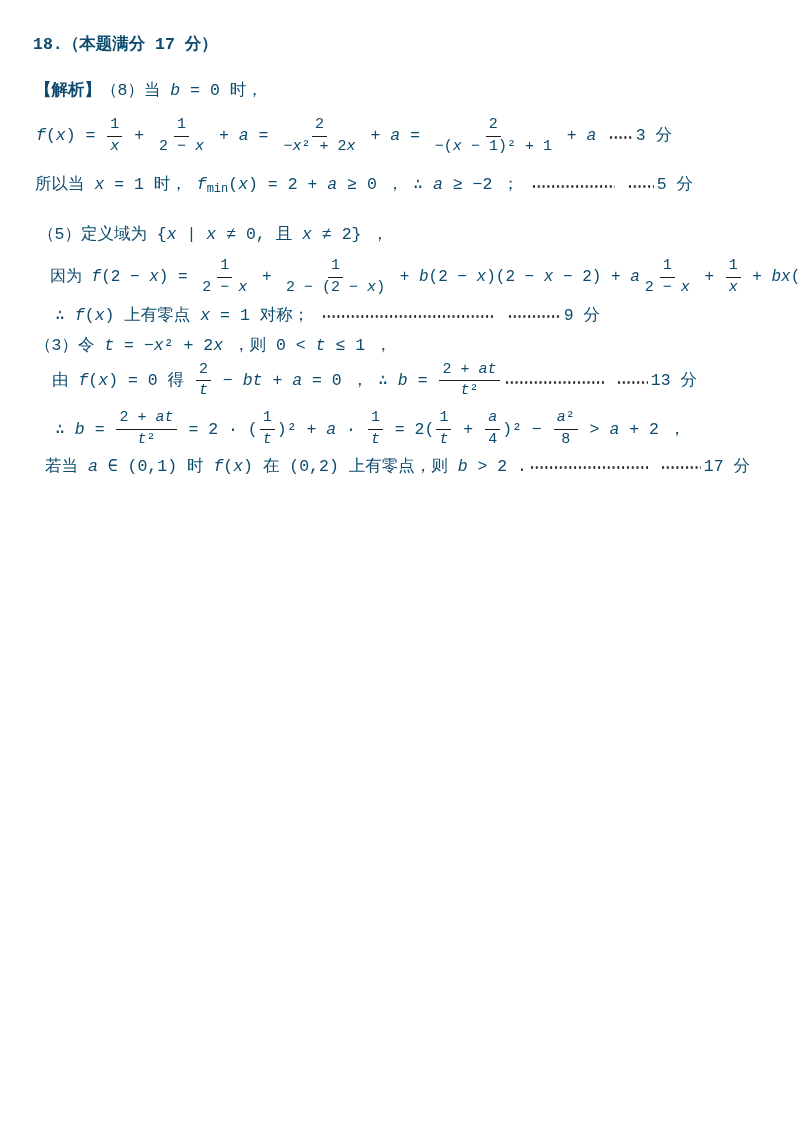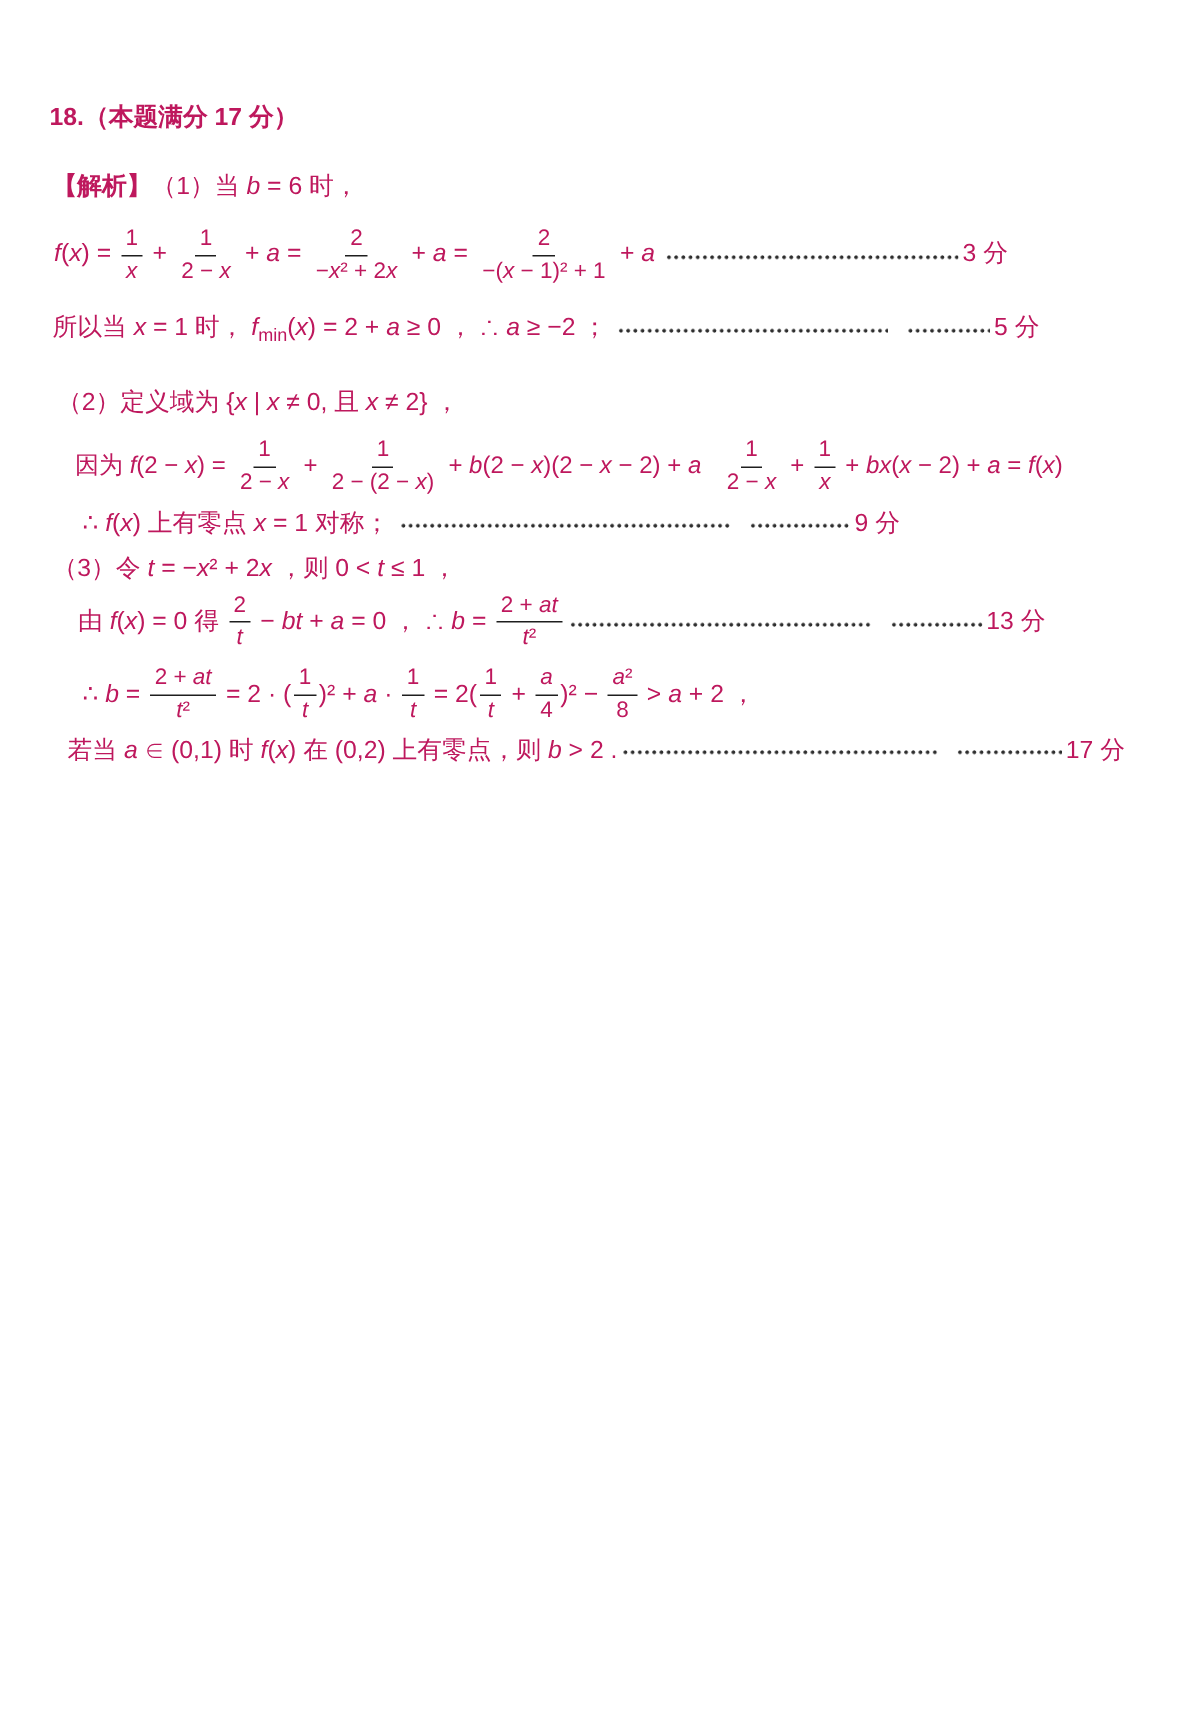--- a/index.html
+++ b/index.html
@@ -1,24 +1,24 @@
 <!DOCTYPE html>
 <html><head>
 <meta charset="utf-8">
 <style>
   html,body { margin:0; padding:0; background:#ffffff; }
   #page {
     position:relative;
     width:800px; height:1145px;
     background:#ffffff;
     box-sizing:border-box;
-    padding:68px 0 0 33px;
+    padding:34px 0 0 33px;
     overflow:hidden;
-    font-family:Liberation Sans, sans-serif;
-    color:#be185d;
+    font-family:Liberation Mono, monospace;
+    color:#0c4a6e;
   }
   .line {
     display:flex;
     align-items:center;
     font-size:16.5px;
     line-height:1.3;
   }
   .line span { white-space:pre; }
   .cn { font-style:normal; }
   .i  { font-style:italic; }
@@ -58,23 +58,23 @@
 </style>
 </head>
 <body>
 
 <div id="page">
   <div class="line" style="margin:0;">
       <span class="b">18.（本题满分 17 分）</span>
     </div>
   <div class="line" style="margin:25px 16px 0 2px;">
       <span class="b">【解析】</span>
-      <span class="cn">（1）当 </span>
-      <span class="i">b</span>
-      <span class="cn"> = 6 时，</span>
+      <span class="cn">（8）当 </span>
+      <span class="i">b</span>
+      <span class="cn"> = 0 时，</span>
     </div>
   <div class="line" style="margin:14px 0 0 3px; width:636px;">
       <span class="i">f</span>
       <span class="cn">(</span>
       <span class="i">x</span>
       <span class="cn">) = </span>
       <span class="frac"><span class="fn"><span class="cn">1</span></span><span class="fd"><span class="i">x</span></span></span>
       <span class="cn"> + </span>
       <span class="frac"><span class="fn"><span class="cn">1</span></span><span class="fd"><span class="cn">2 − </span><span class="i">x</span></span></span>
       <span class="cn"> + </span>
@@ -103,21 +103,21 @@
       <span class="i">a</span>
       <span class="cn"> ≥ 0 ， ∴ </span>
       <span class="i">a</span>
       <span class="cn"> ≥ −2 ； </span>
       <span class="leader" style="flex-grow: 3.3;"></span>
       <span class="gap" style="width: 7px;"></span>
       <span class="leader" style="flex-grow: 1;"></span>
       <span class="cn">5 分</span>
     </div>
   <div class="line" style="margin:28px 0 0 5px;">
-      <span class="cn">（2）定义域为 {</span>
+      <span class="cn">（5）定义域为 {</span>
       <span class="i">x</span>
       <span class="cn"> | </span>
       <span class="i">x</span>
       <span class="cn"> ≠ 0, 且 </span>
       <span class="i">x</span>
       <span class="cn"> ≠ 2} ，</span>
     </div>
   <div class="line" style="margin:12px 0 0 17px; font-size:16px;align-items:center;">
       <span class="cn">因为 </span>
       <span class="i">f</span>

